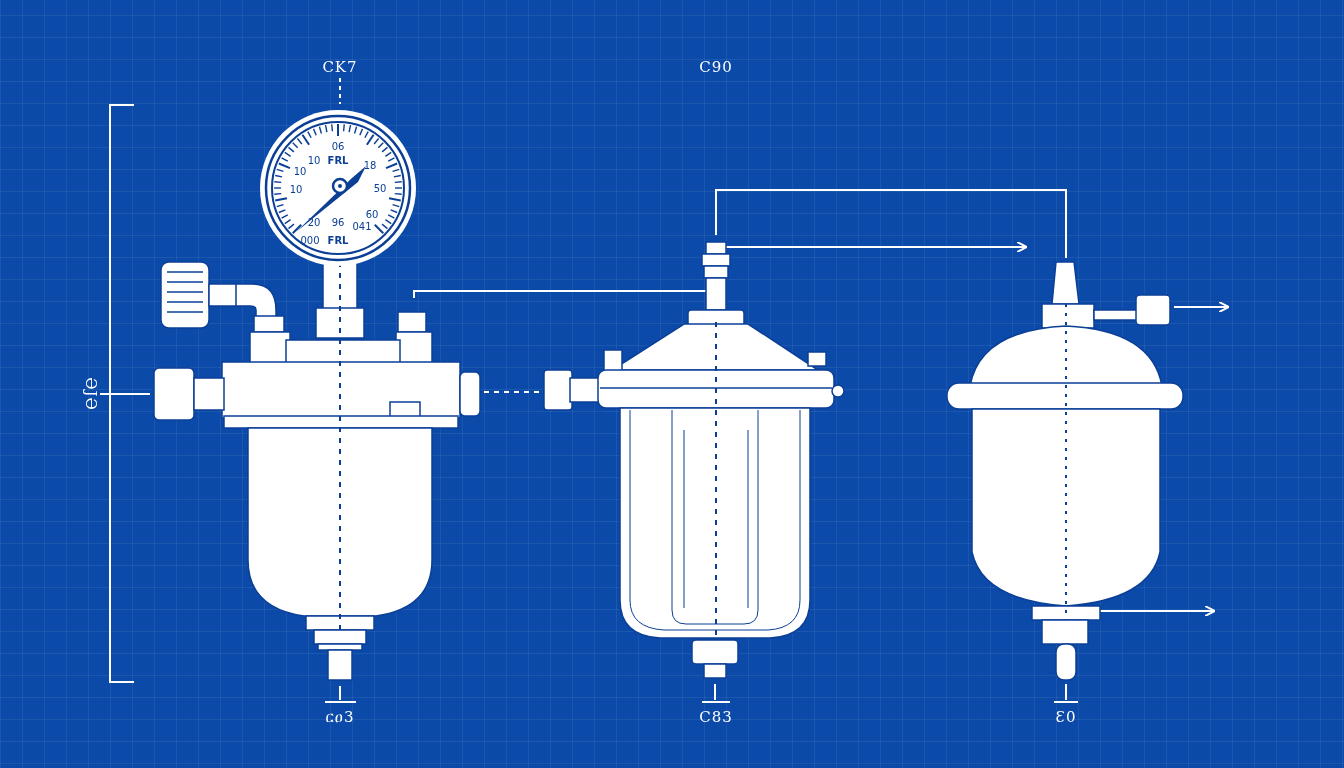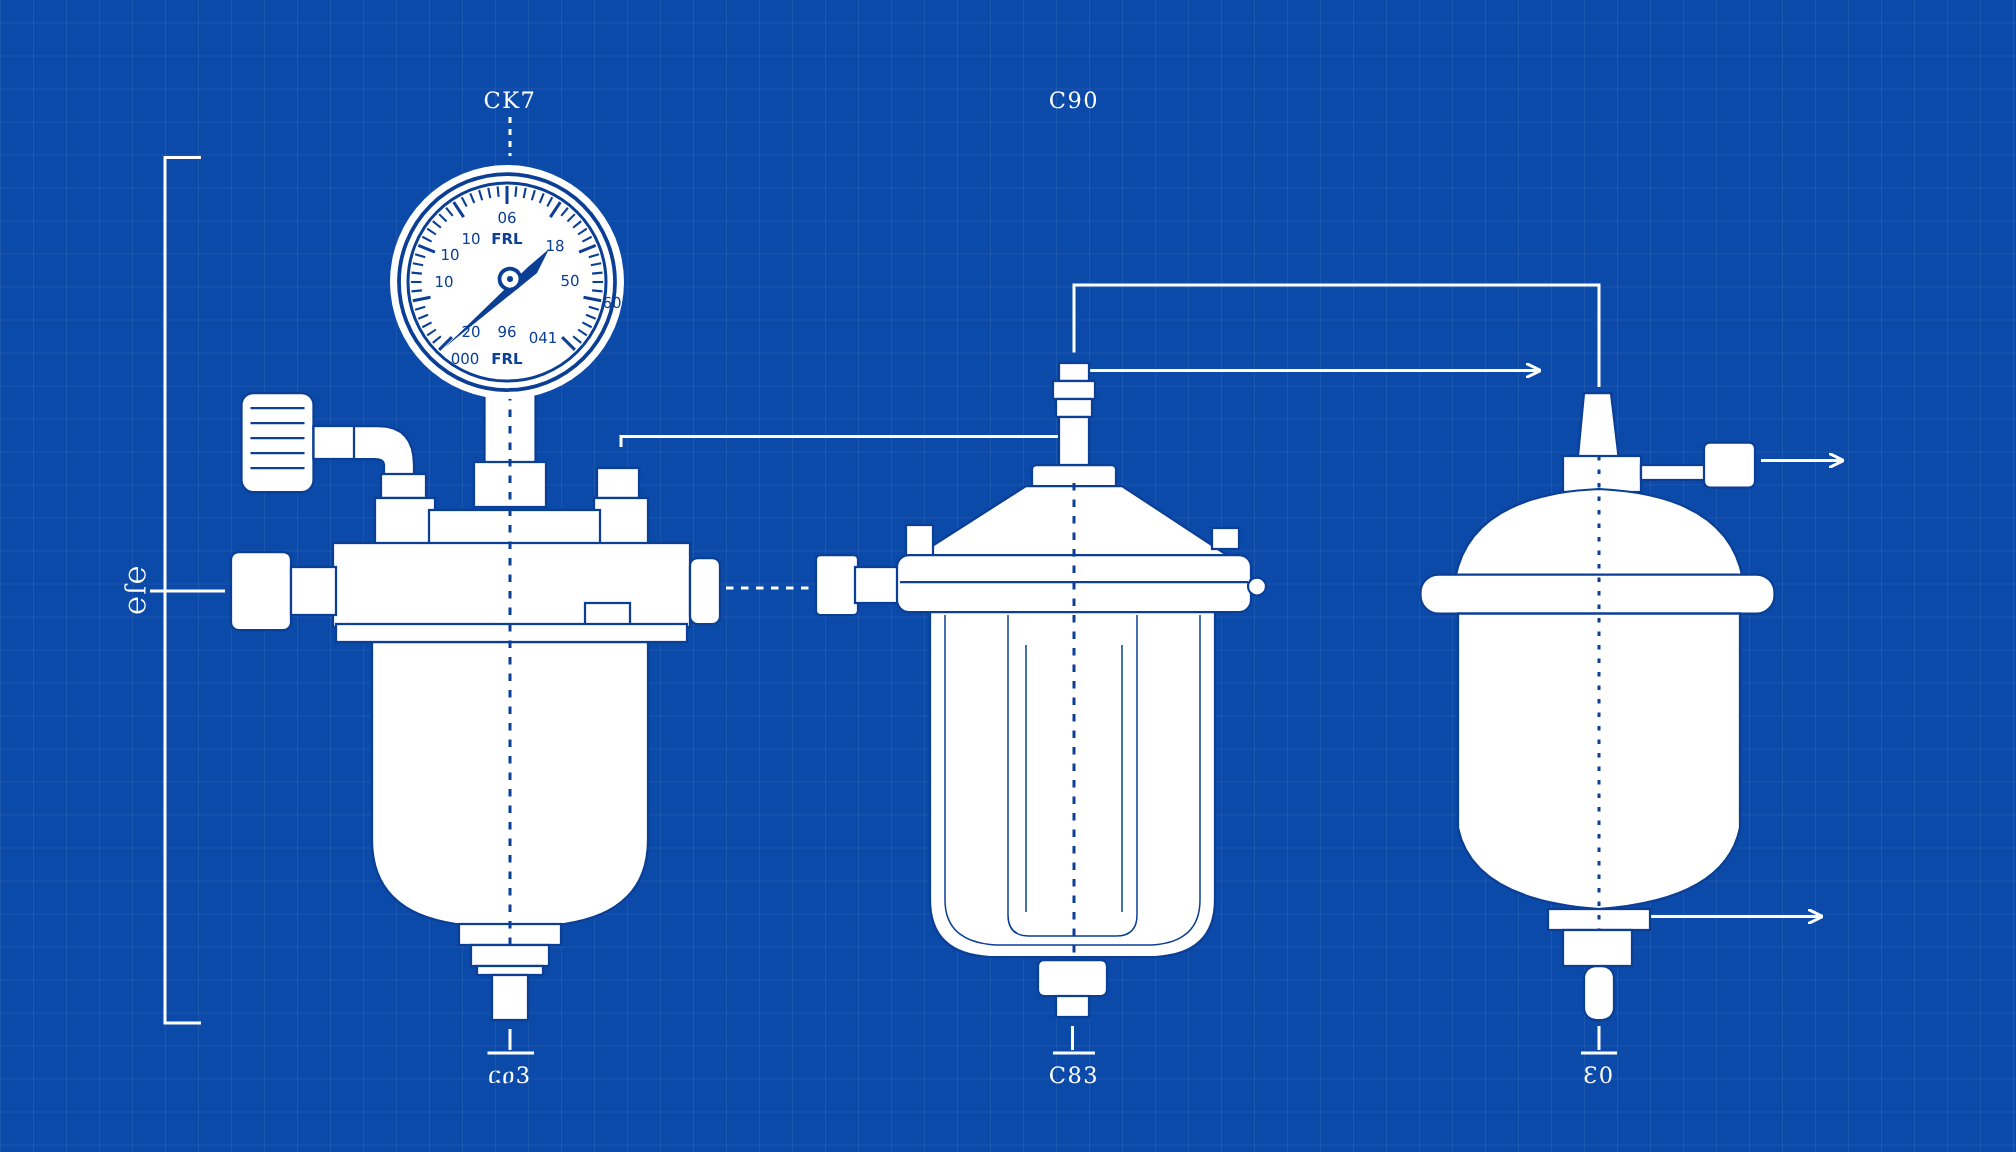--- a/index.html
+++ b/index.html
@@ -203,21 +203,21 @@
 
 <div class="gauge-txt gauge-title" style="left:338px;top:160px;">FRL</div>
 <div class="gauge-txt gauge-title" style="left:338px;top:240px;">FRL</div>
 <div class="gauge-txt" style="left:338px;top:222px;">96</div>
 <div class="gauge-txt" style="left:314px;top:160px;">10</div>
 <div class="gauge-txt" style="left:300px;top:171px;">10</div>
 <div class="gauge-txt" style="left:296px;top:189px;">10</div>
 <div class="gauge-txt" style="left:338px;top:146px;">06</div>
 <div class="gauge-txt" style="left:370px;top:165px;">18</div>
 <div class="gauge-txt" style="left:380px;top:188px;">50</div>
-<div class="gauge-txt" style="left:372px;top:203px;margin-left:36px;">60</div>
+<div class="gauge-txt" style="left:372px;top:214px;">60</div>
 <div class="gauge-txt" style="left:314px;top:222px;">20</div>
 <div class="gauge-txt" style="left:310px;top:240px;">000</div>
 <div class="gauge-txt" style="left:362px;top:226px;">041</div>
 
 <div class="lbl lbl-top" style="left:340px;top:58px;">CK7</div>
 <div class="lbl lbl-top" style="left:716px;top:58px;">C90</div>
 <div class="lbl lbl-side" style="left:74px;top:385px;">ƏJƏ</div>
 <div class="lbl lbl-bot" style="left:340px;top:708px;text-align:center;">ርዐ3</div>
 <div class="lbl lbl-bot" style="left:716px;top:708px;">C83</div>
 <div class="lbl lbl-bot" style="left:1066px;top:708px;">Ɛ0</div>

